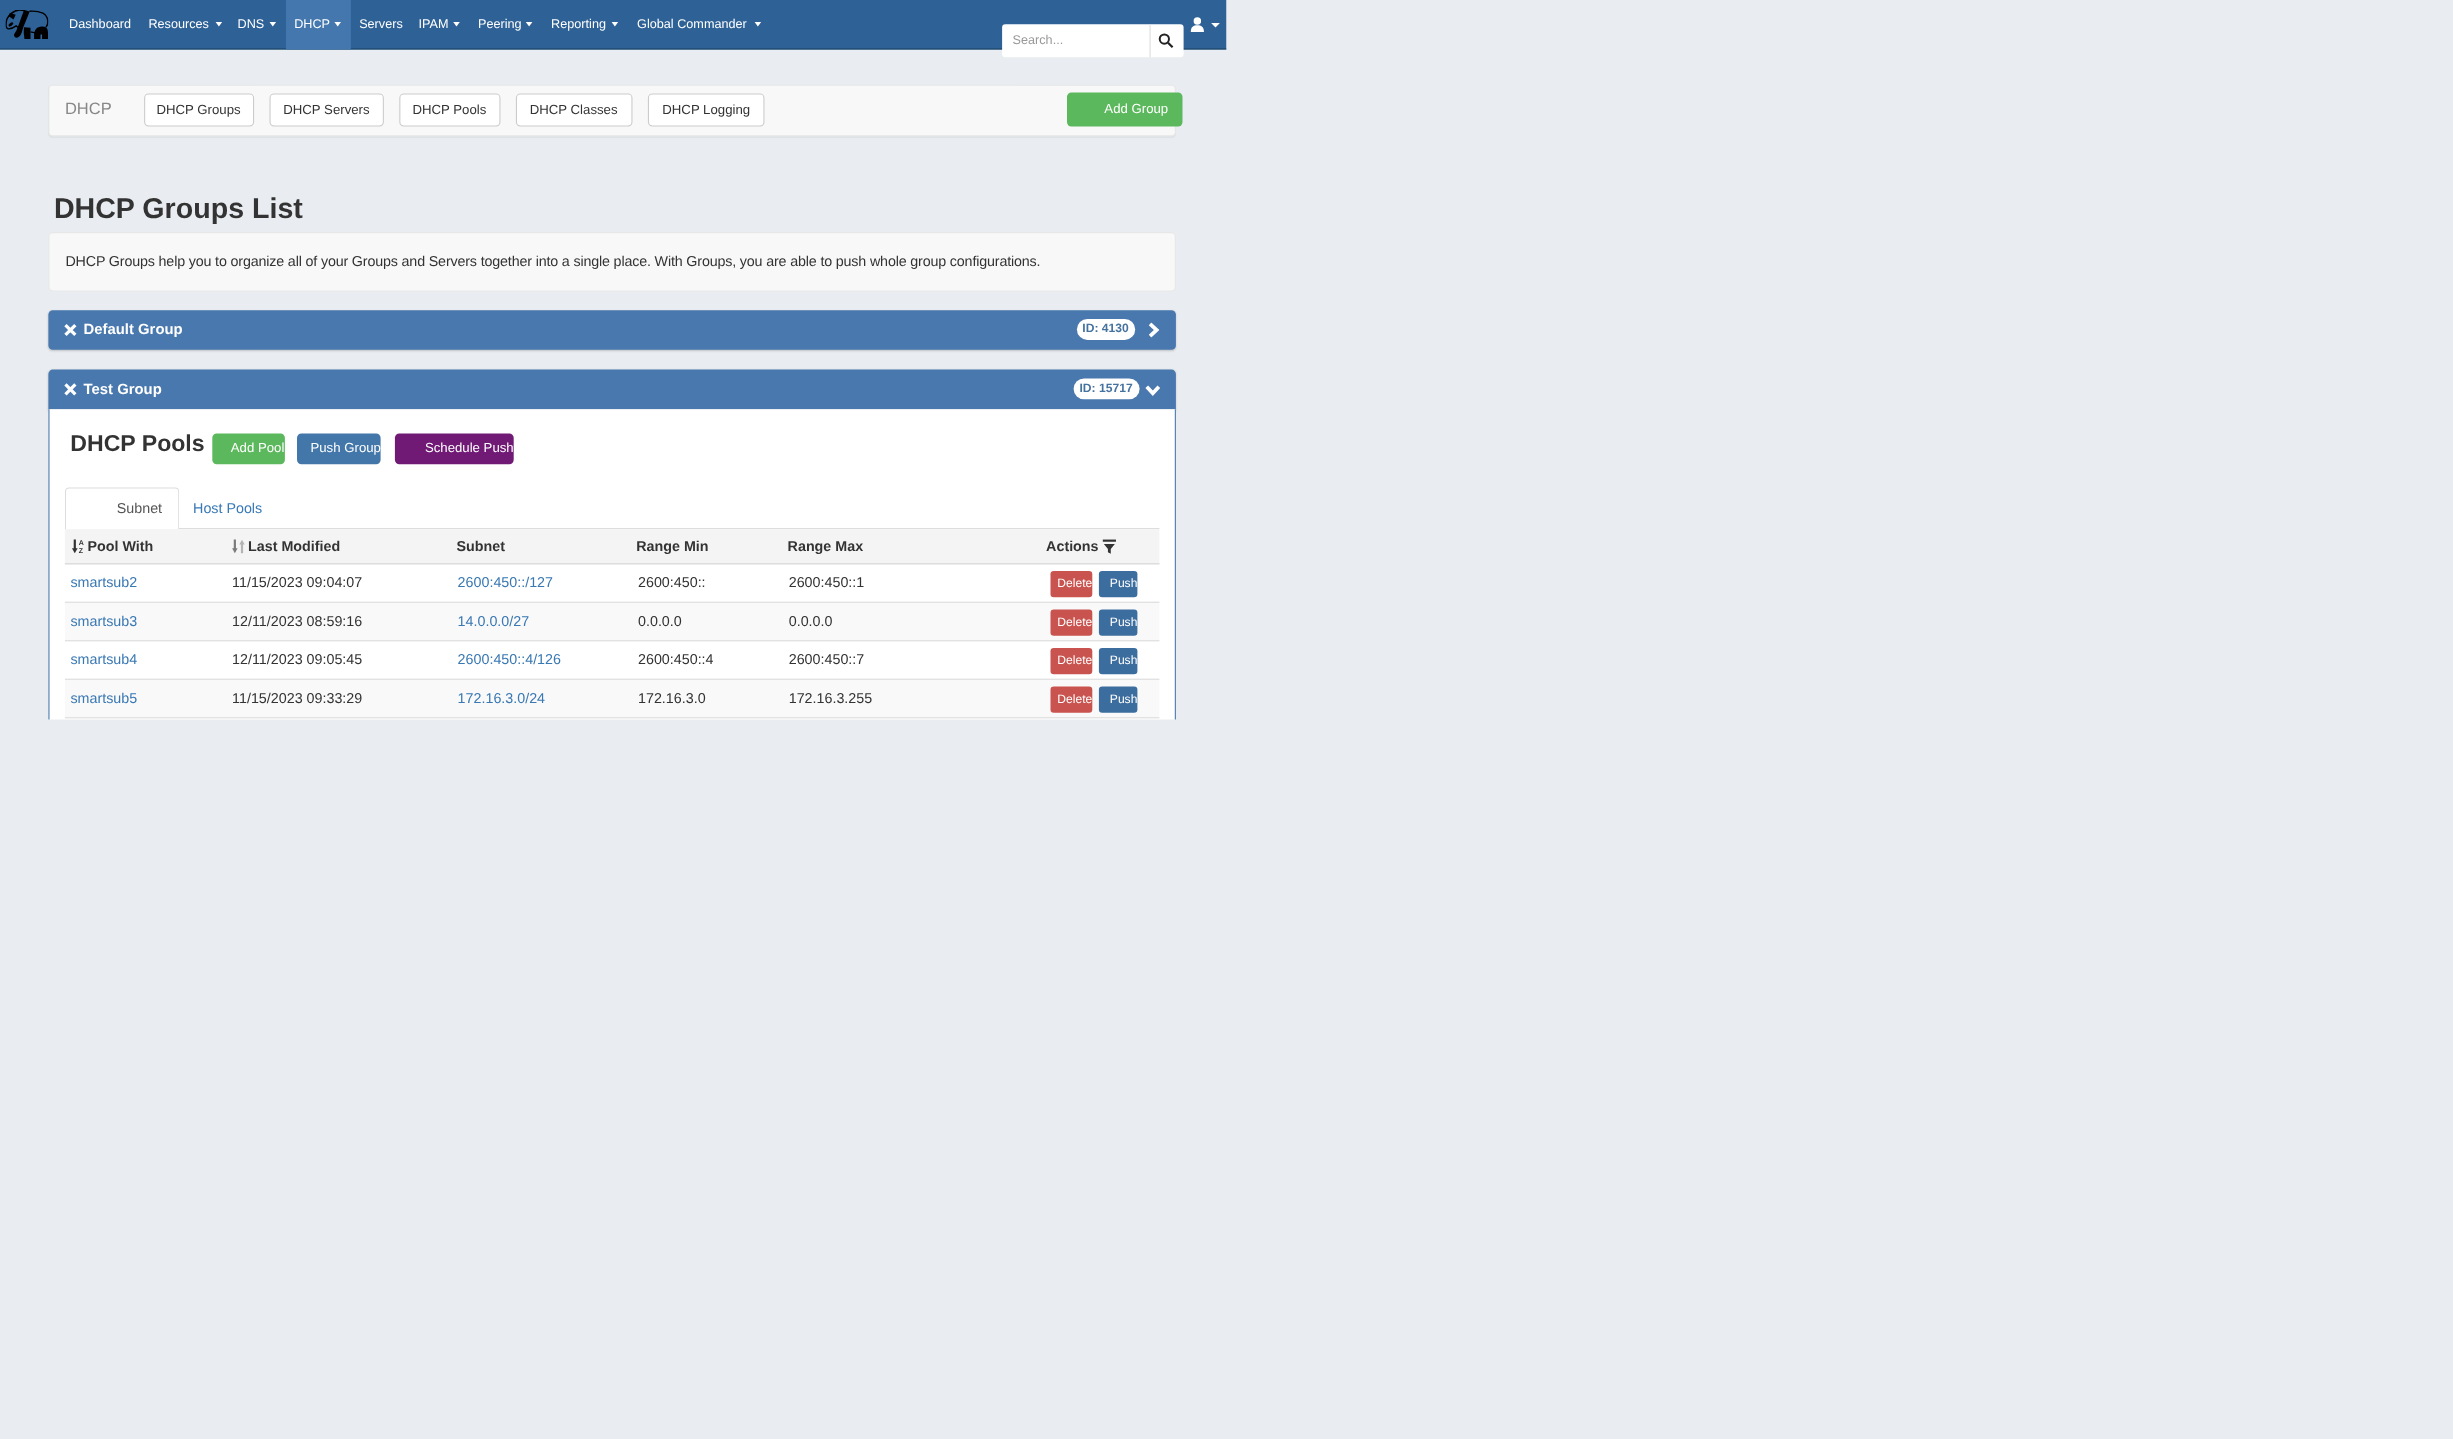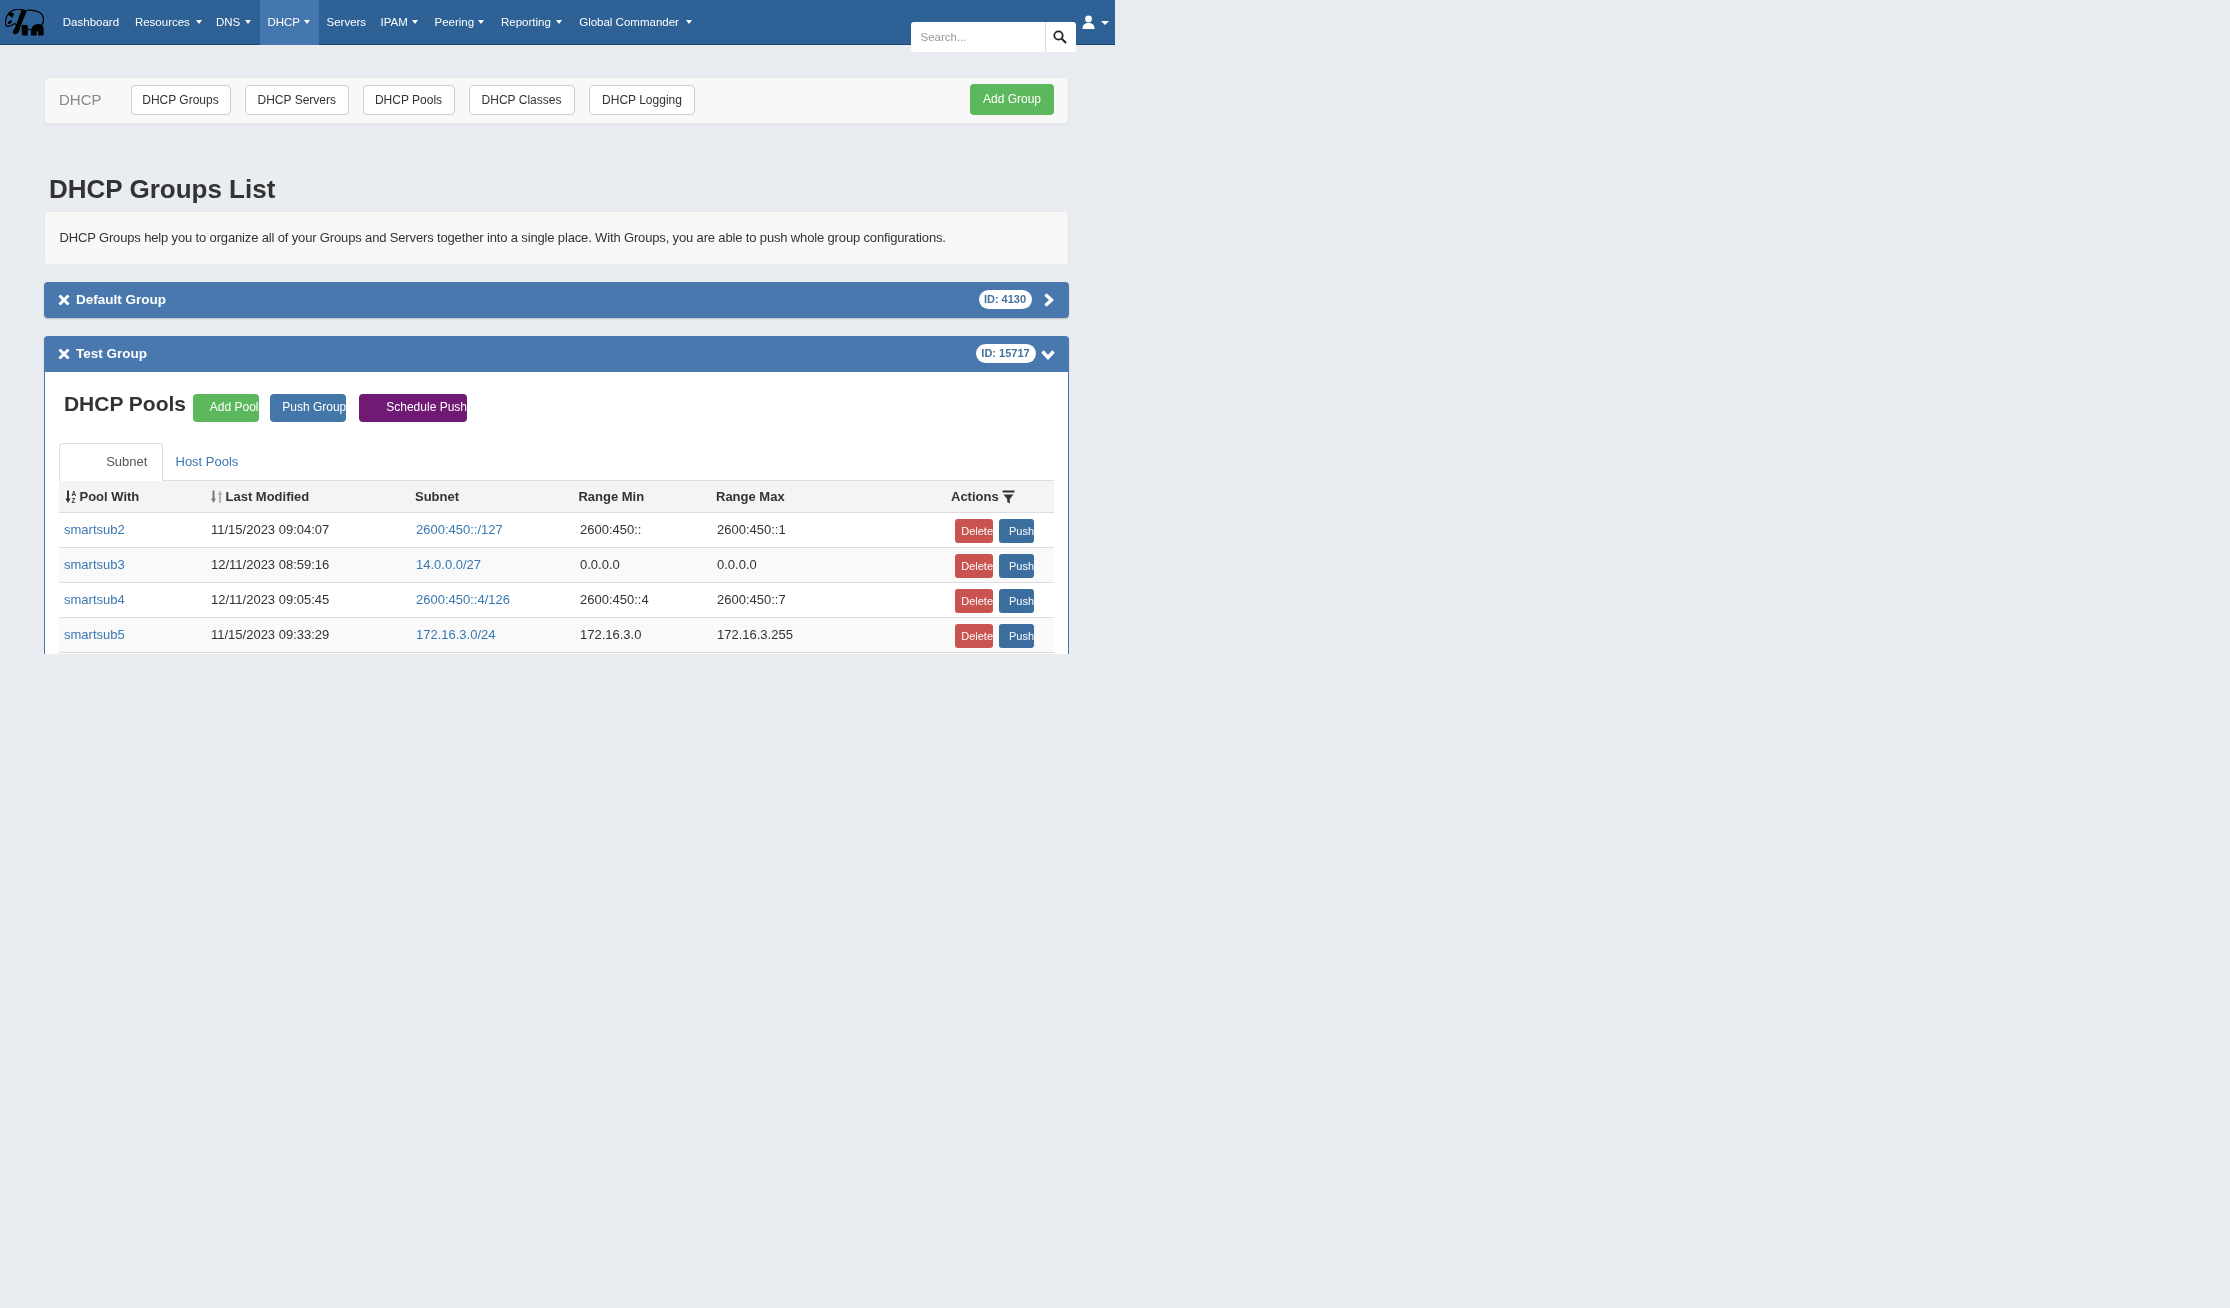--- a/index.html
+++ b/index.html
@@ -10,21 +10,21 @@
 #nav .item{position:absolute;top:0;height:44px;line-height:44px;color:#fff;font-size:11.5px;white-space:nowrap;}
 #nav .caret{position:absolute;top:20px;width:0;height:0;border-left:3.6px solid transparent;border-right:3.6px solid transparent;border-top:4px solid #fff;}
 #dhcp-active{position:absolute;left:259.9px;top:0;width:59px;height:45px;background:#4377ad;}
 
 #search{position:absolute;left:910.5px;top:8px;width:165px;height:30px;background:#fff;border-radius:3px;margin-top:14px;}
 #search .ph{position:absolute;left:10px;top:0;line-height:30px;color:#999;font-size:11.5px;}
 #search .div{position:absolute;left:134px;top:0;width:1px;height:30px;background:#ddd;}
 
 #panel1{position:absolute;left:44px;top:77px;width:1022.5px;height:45px;background:#f8f8f8;border:1px solid #e7e7e7;border-radius:4px;box-shadow:0 1px 1px rgba(0,0,0,0.05);}
 .wbtn{position:absolute;top:84.5px;height:28px;background:#fff;border:1px solid #ccc;border-radius:4px;font-size:12px;color:#333;text-align:center;line-height:28px;}
-#addgroup{position:absolute;left:970px;top:84px;width:84px;height:31px;background:#5cb85c;border-radius:4px;color:#fff;font-size:12px;text-align:center;line-height:31px;}
+#addgroup{position:absolute;left:970px;top:84px;width:84px;height:31px;background:#5cb85c;border-radius:4px;color:#fff;font-size:12px;text-align:center;line-height:31px;padding-left:21px;}
 #h1{position:absolute;left:49px;top:174px;font-size:26px;font-weight:bold;color:#333;}
 #desc{position:absolute;left:44px;top:210.5px;width:1022.5px;height:52px;background:#f8f8f8;border:1px solid #e7e7e7;border-radius:4px;}
 #desc span{position:absolute;left:14.5px;top:0;line-height:52px;font-size:13px;letter-spacing:-0.15px;color:#333;}
 
 .gbar{position:absolute;left:44px;width:1024.5px;height:36px;background:#4878ad;border-radius:4px;box-shadow:0 1px 2px rgba(0,0,0,0.18);}
 .gbar .x{position:absolute;left:14px;top:12px;}
 .gbar .title{position:absolute;left:32px;top:0;line-height:36px;color:#fff;font-size:13.5px;font-weight:bold;}
 .pill{position:absolute;top:8.5px;height:19px;background:#fff;border-radius:10px;color:#45729f;font-size:11px;font-weight:bold;text-align:center;line-height:19px;}
 #bar1{top:281.5px;}
 #bar2{top:335.8px;border-radius:4px 4px 0 0;}

